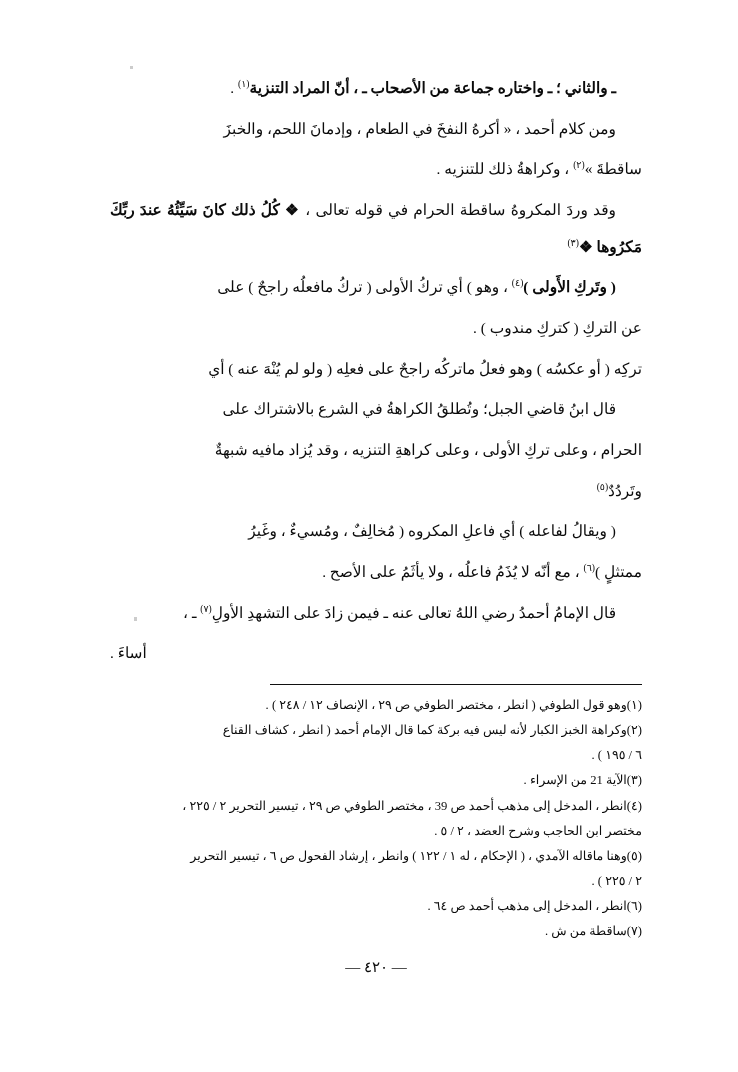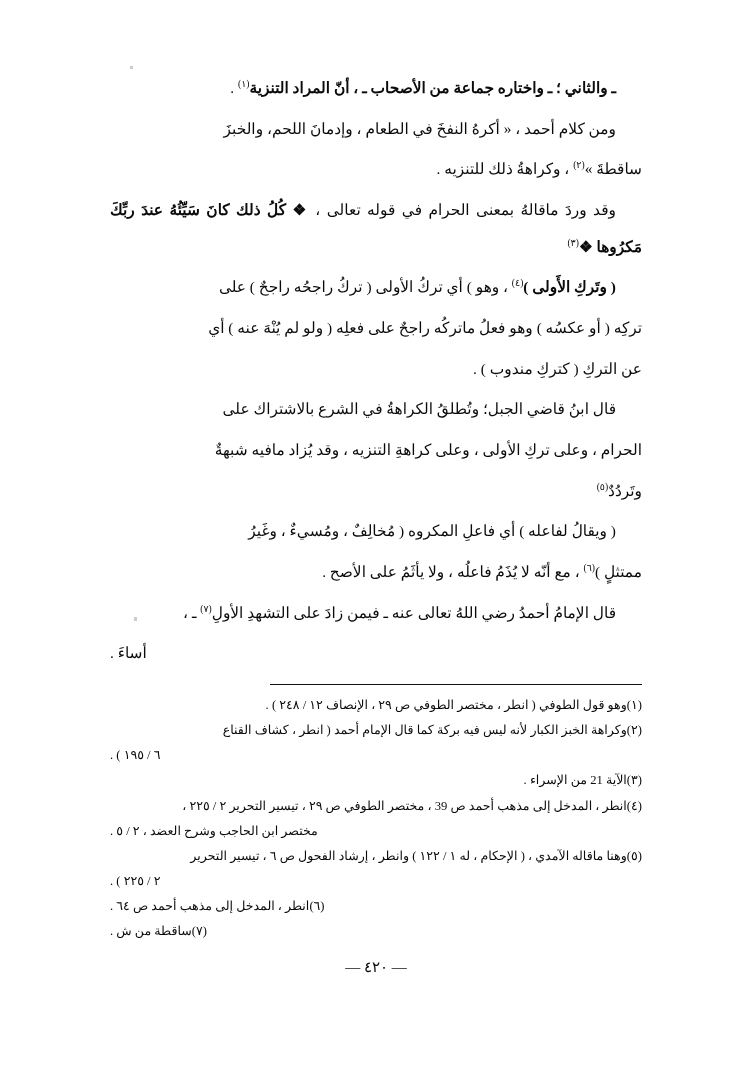--- a/index.html
+++ b/index.html
@@ -70,21 +70,21 @@
   .notes {
     font-size: 12.6px;
     line-height: 1.92;
     text-align: justify;
   }
   .notes p {
     margin: 0 0 1px 0;
     text-indent: 0;
   }
   .notes .cont {
-    text-align: left;
+    text-align: right;
   }
   .pagenum {
     margin-top: 14px;
     text-align: center;
     font-size: 15px;
     letter-spacing: 1px;
   }
   
   .speck {
     position: absolute;
@@ -104,29 +104,29 @@
     </p>
 
     <p class="p-indent">
       <span>ومن كلام أحمد ، « أكرهُ النفخَ في الطعام ، وإدمانَ اللحم، والخبزَ</span>
     </p>
     <p>
       <span>ساقطةَ »</span><span class="sup">(٢)</span><span> ، وكراهةُ ذلك للتنزيه .</span>
     </p>
 
     <p class="p-indent">
-      <span>وقد وردَ ماقالهُ بمعنى الحرام في قوله تعالى ،</span>
+      <span>وقد وردَ المكروهُ ساقطة الحرام في قوله تعالى ،</span>
       <span class="quran">❖ كُلُ ذلك كانَ سَيِّئُهُ عندَ ربِّكَ مَكرُوها ❖</span><span class="sup">(٣)</span>
     </p>
 
     <p class="p-indent">
-      <span class="bold">( وتَركِ الأَولى )</span><span class="sup">(٤)</span><span> ، وهو ) أي تركُ الأولى ( تركُ راجحُه راجحٌ ) على</span>
+      <span class="bold">( وتَركِ الأَولى )</span><span class="sup">(٤)</span><span> ، وهو ) أي تركُ الأولى ( تركُ مافعلُه راجحٌ ) على</span>
     </p>
+    <p>عن التركِ ( كتركِ مندوب ) .</p>
     <p>تركِه ( أو عكسُه ) وهو فعلُ ماتركُه راجحٌ على فعلِه ( ولو لم يُنْهَ عنه ) أي</p>
-    <p>عن التركِ ( كتركِ مندوب ) .</p>
 
     <p class="p-indent">
       <span>قال ابنُ قاضي الجبل؛ وتُطلقُ الكراهةُ في الشرع بالاشتراك على</span>
     </p>
     <p>الحرام ، وعلى تركِ الأولى ، وعلى كراهةِ التنزيه ، وقد يُزاد مافيه شبهةٌ</p>
     <p class="rightish">
       <span>وتَردُدٌ</span><span class="sup">(٥)</span>
     </p>
 
     <p class="p-indent">

